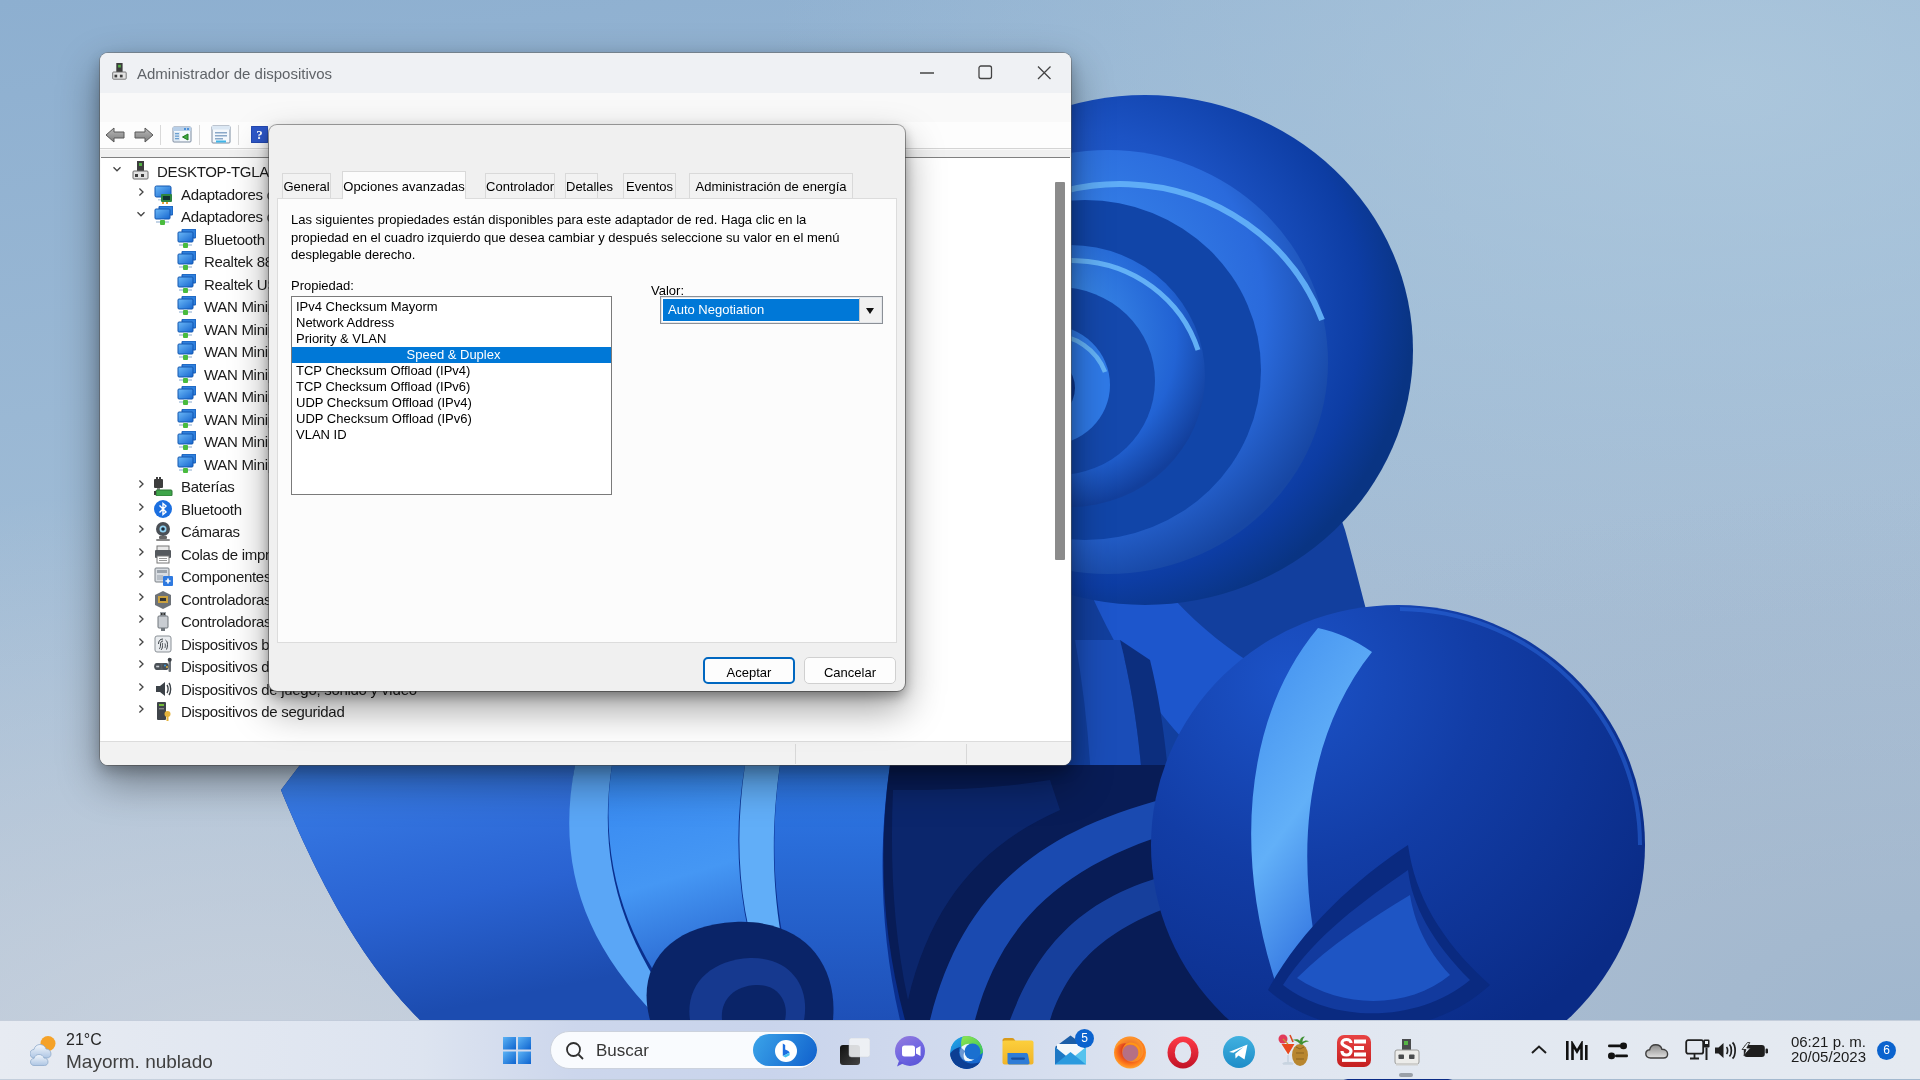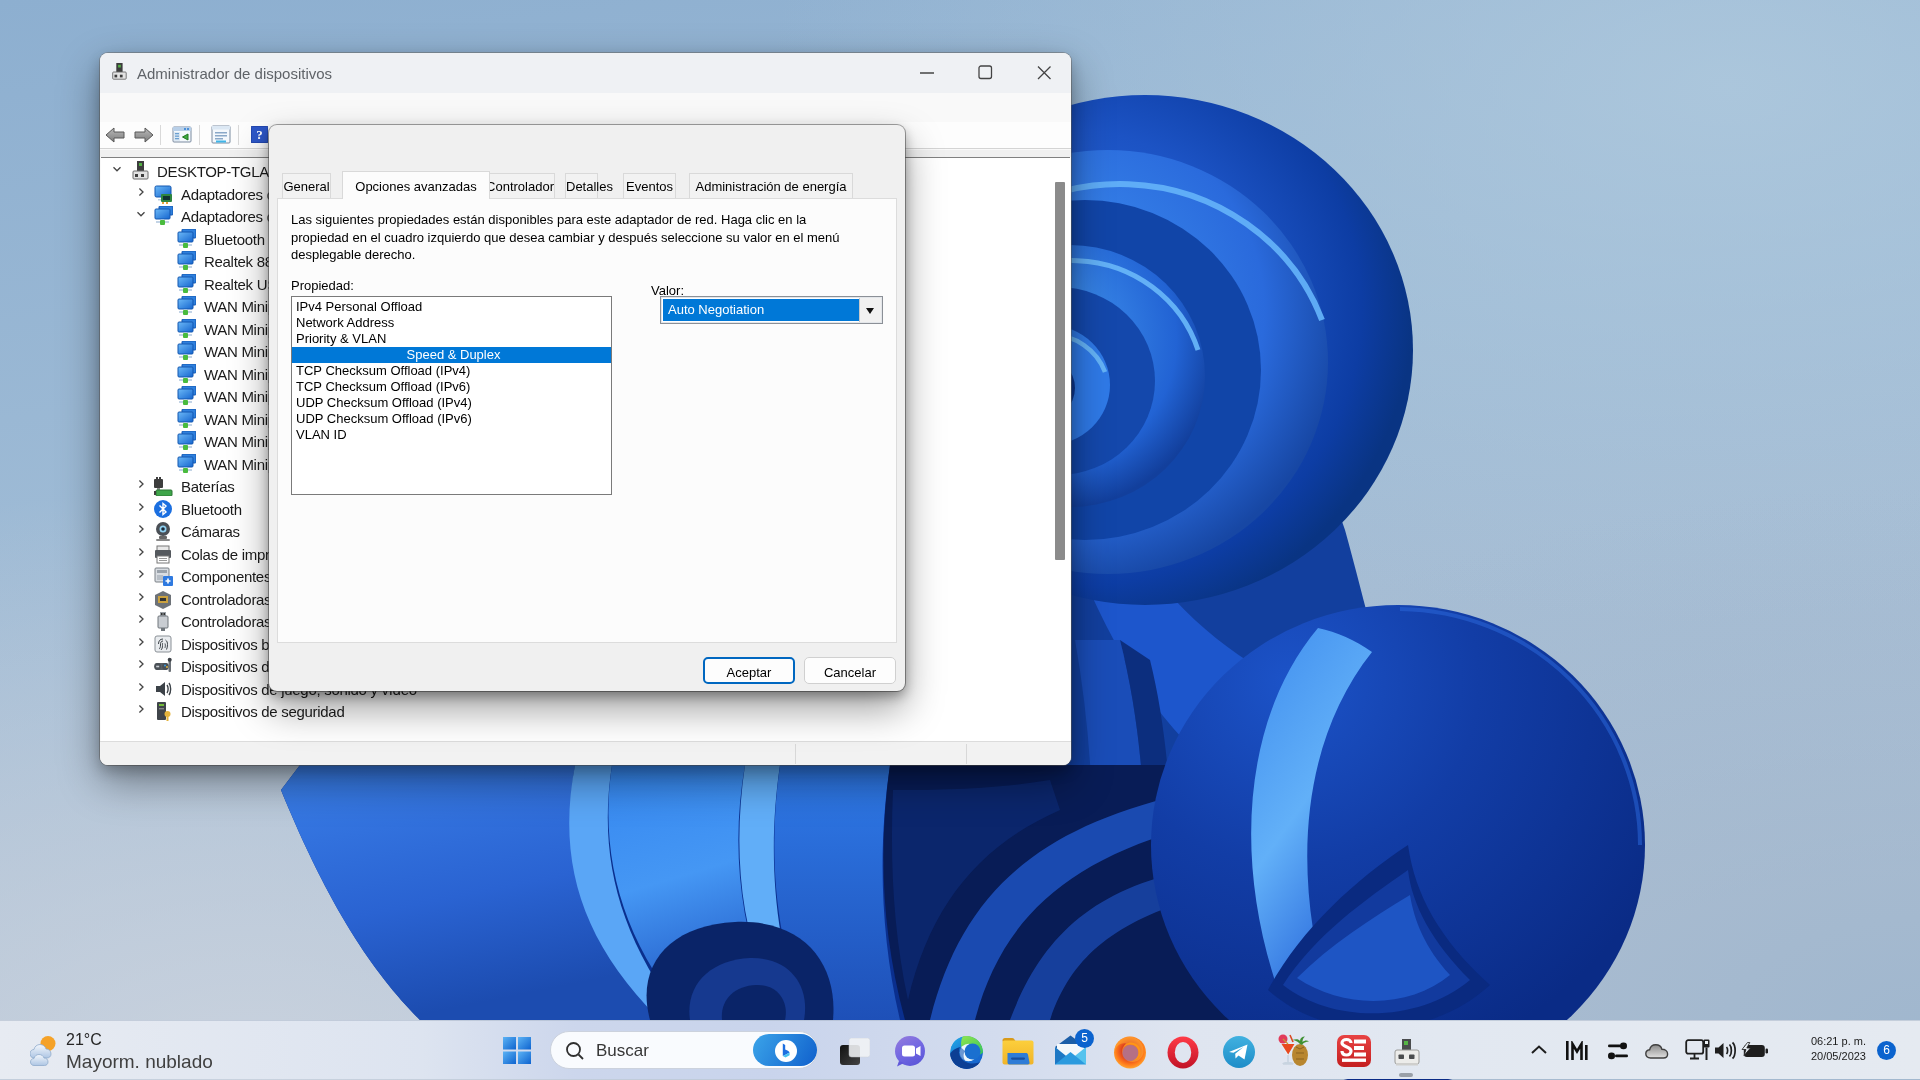--- a/index.html
+++ b/index.html
@@ -46,21 +46,21 @@
   .btn.default { border:2px solid #0067c0; padding-top:6px; }
   
   #taskbar { position:absolute; left:0; top:1020px; width:1920px; height:60px;
              background:linear-gradient(90deg,#e7ebf2 0%, #dde4f0 22%, #ccd6ec 30%, #c9d4ec 40%, #d3dcee 52%, #dfe5f0 62%, #e2e8f1 75%, #e5eaf1 100%); border-top:1px solid rgba(170,182,200,0.55); height:59px; }
   #weather { position:absolute; left:66px; top:1031px; color:#2b2b2b; }
   #weather .t1 { font-size:16px; color:#262626; }
   #weather .t2 { font-size:19px; color:#404040; margin-top:2px; }
   #search { position:absolute; left:550px; top:1031px; width:268px; height:38px; background:rgba(253,254,255,0.92); border:1px solid #ccd2dd; border-radius:19px; }
   #search .stext { position:absolute; left:45px; top:9px; font-size:17px; color:#373737; }
   #bingpill { position:absolute; left:202px; top:2px; width:64px; height:32px; border-radius:16px; background:linear-gradient(120deg,#3ba4e9,#1060cc); }
-  #clock { position:absolute; right:54px; top:1034px; text-align:left; font-size:11px; color:#1b1b1b; line-height:15px; }
+  #clock { position:absolute; right:54px; top:1034px; text-align:left; font-size:15px; color:#1b1b1b; line-height:15px; }
   #badge6 { position:absolute; left:1877px; top:1041px; width:19px; height:19px; border-radius:50%; background:#0b63ce; color:#fff; font-size:12px; text-align:center; line-height:19px; }
   .mailbadge { position:absolute; left:1075px; top:1029px; width:19px; height:19px; border-radius:50%; background:#0b63ce; color:#fff; font-size:12px; text-align:center; line-height:19px; z-index:5; }
   .runind { position:absolute; left:1399px; top:1073px; width:14px; height:4px; border-radius:2px; background:#9aa0a8; }
 </style></head>
 <body>
 <svg id="wall" width="1920" height="1080" viewBox="0 0 1920 1080">
 <defs>
   <linearGradient id="sky" x1="0" y1="0" x2="0.25" y2="1">
     <stop offset="0" stop-color="#8dafd0"></stop>
         <stop offset="0.45" stop-color="#9dbad5"></stop>
@@ -512,30 +512,30 @@
     </div>
   <div class="statusbar">
       <i style="left:695px"></i>
       <i style="left:866px"></i>
     </div>
   <div class="scroll"></div>
 </div>
 
 <div id="dlg">
   <div class="tab" style="left:13px; width:49px;">General</div>
-  <div class="tab active" style="left:73px; width:148px;">Opciones avanzadas</div>
+  <div class="tab active" style="left:73px; width:124px;">Opciones avanzadas</div>
   <div class="tab" style="left:216px; width:70px;">Controlador</div>
   <div class="tab" style="left:296px; width:33px;">Detalles</div>
   <div class="tab" style="left:354px; width:53px;">Eventos</div>
   <div class="tab" style="left:420px; width:164px;">Administración de energía</div>
   <div class="panel"></div>
   <div class="para">Las siguientes propiedades están disponibles para este adaptador de red. Haga clic en la<br>propiedad en el cuadro izquierdo que desea cambiar y después seleccione su valor en el menú<br>desplegable derecho.</div>
   <div class="lab1">Propiedad:</div>
   <div class="listbox">
-    <div>IPv4 Personal Offload</div>
+    <div>IPv4 Checksum Mayorm</div>
     <div>Network Address</div>
     <div>Priority &amp; VLAN</div>
     <div class="sel">Speed &amp; Duplex</div>
     <div>TCP Checksum Offload (IPv4)</div>
     <div>TCP Checksum Offload (IPv6)</div>
     <div>UDP Checksum Offload (IPv4)</div>
     <div>UDP Checksum Offload (IPv6)</div>
     <div>VLAN ID</div>
   </div>
   <div class="lab2">Valor:</div>

